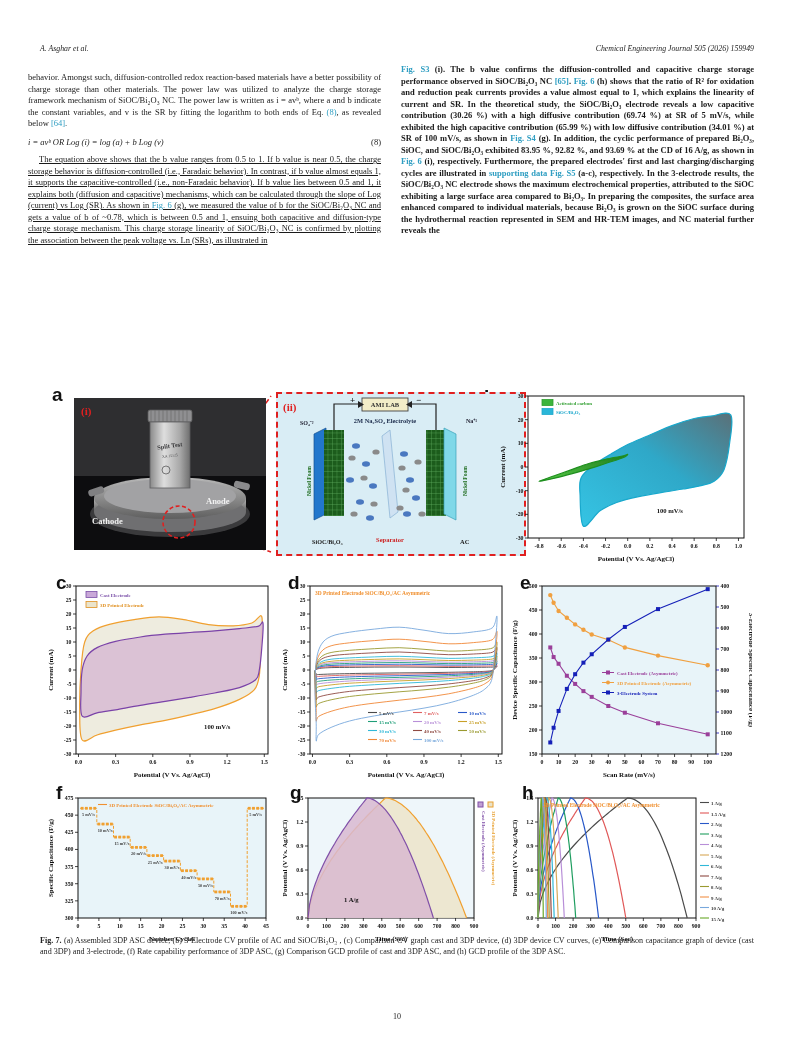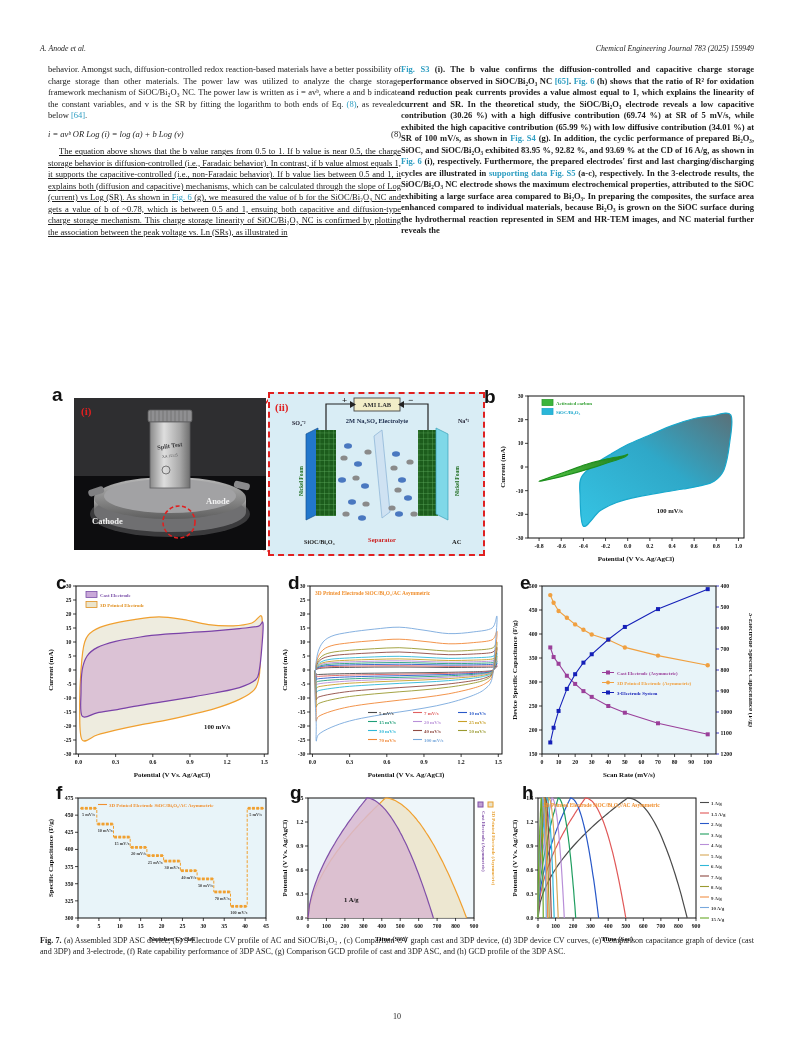--- a/index.html
+++ b/index.html
@@ -1,49 +1,49 @@
 <!DOCTYPE html>
 <html><head>
 <meta charset="utf-8">
 <style>
 *{margin:0;padding:0;box-sizing:border-box;}
 html,body{width:794px;height:1058px;background:#fff;font-family:"Liberation Serif",serif;color:#1a1a1a;}
 .page{position:relative;width:794px;height:1058px;background:#fff;overflow:hidden;}
 .hdr{position:absolute;top:44px;left:40px;width:714px;display:flex;justify-content:space-between;font-style:italic;font-size:7.8px;color:#222;}
 .col{position:absolute;top:64px;width:353px;font-size:8.5px;line-height:11.5px;text-align:justify;color:#1a1a1a;}
-#colL{left:48px;}
+#colL{left:28px;margin-top:8px;}
 #colR{left:401px;font-weight:bold;}
 .col p.ind{text-indent:11px;text-decoration:underline;}
 .eq{display:flex;align-items:baseline;margin:7px 0 6px 0;}
 .eq .eqx{flex:1;font-style:italic;}
 .link{color:#2f9ec2;}
 .fig{position:absolute;left:40px;top:386px;width:714px;height:566px;}
 .plabel{position:absolute;font-family:"Liberation Sans",sans-serif;font-weight:bold;font-size:19px;color:#111;}
 .chart{position:absolute;}
 .overlay{position:absolute;left:0;top:0;width:714px;height:190px;}
 .photo{position:absolute;left:34px;top:12px;width:192px;height:152px;}
-.schem{position:absolute;left:228px;top:6px;width:217px;height:164px;border:2px dashed #e02020;background:#d9edf5;}
+.schem{position:absolute;left:236px;top:6px;width:250px;height:164px;border:2px dashed #e02020;background:#d9edf5;}
 svg text{font-family:"Liberation Serif",serif;}
 .tk{font-size:5.8px;font-weight:bold;fill:#111;}
 .axl{font-size:7px;font-weight:bold;fill:#111;}
 .lgd{font-size:4.9px;font-weight:bold;}
 .steplbl{font-size:4.3px;font-weight:bold;fill:#444;}
 .ann{font-size:6.6px;font-weight:bold;fill:#111;}
 .ttl{font-size:5.4px;font-weight:bold;}
 .caption{position:absolute;left:40px;top:935px;width:714px;font-size:8.1px;line-height:11.3px;text-align:justify;color:#222;}
 .pageno{position:absolute;top:1012px;left:0;width:794px;text-align:center;font-size:8px;color:#222;}
 </style>
 </head>
 <body>
 
 <div class="page">
 
   <div class="hdr">
-    <span>A. Anode et al.</span>
-    <span>Chemical Engineering Journal 783 (2025) 159949</span>
+    <span>A. Asghar et al.</span>
+    <span>Chemical Engineering Journal 505 (2026) 159949</span>
   </div>
 
   <div class="col" id="colL">
     <p><span>behavior. Amongst such, diffusion-controlled redox reaction-based materials have a better possibility of charge storage than other materials. The power law was utilized to analyze the charge storage framework mechanism of SiOC/Bi₂O₃ NC. The power law is written as i = avᵇ, where a and b indicate the constant variables, and v is the SR by fitting the logarithm to both ends of Eq. </span><span class="link">(8)</span><span>, as revealed below </span><span class="link">[64]</span><span>.</span></p>
     <div class="eq">
       <span class="eqx">i = avᵇ OR Log (i)  =  log (a) + b Log (v)</span>
       <span>(8)</span>
     </div>
     <p class="ind"><span>The equation above shows that the b value ranges from 0.5 to 1. If b value is near 0.5, the charge storage behavior is diffusion-controlled (i.e., Faradaic behavior). In contrast, if b value almost equals 1, it supports the capacitive-controlled (i.e., non-Faradaic behavior). If b value lies between 0.5 and 1, it explains both (diffusion and capacitive) mechanisms, which can be calculated through the slope of Log (current) vs Log (SR). As shown in </span><span class="link">Fig. 6</span><span> (g), we measured the value of b for the SiOC/Bi₂O₃ NC and gets a value of b of ~0.78, which is between 0.5 and 1, ensuing both capacitive and diffusion-type charge storage mechanism. This charge storage linearity of SiOC/Bi₂O₃ NC is confirmed by plotting the association between the peak voltage vs. Ln (SRs), as illustrated in</span></p>
   </div>

